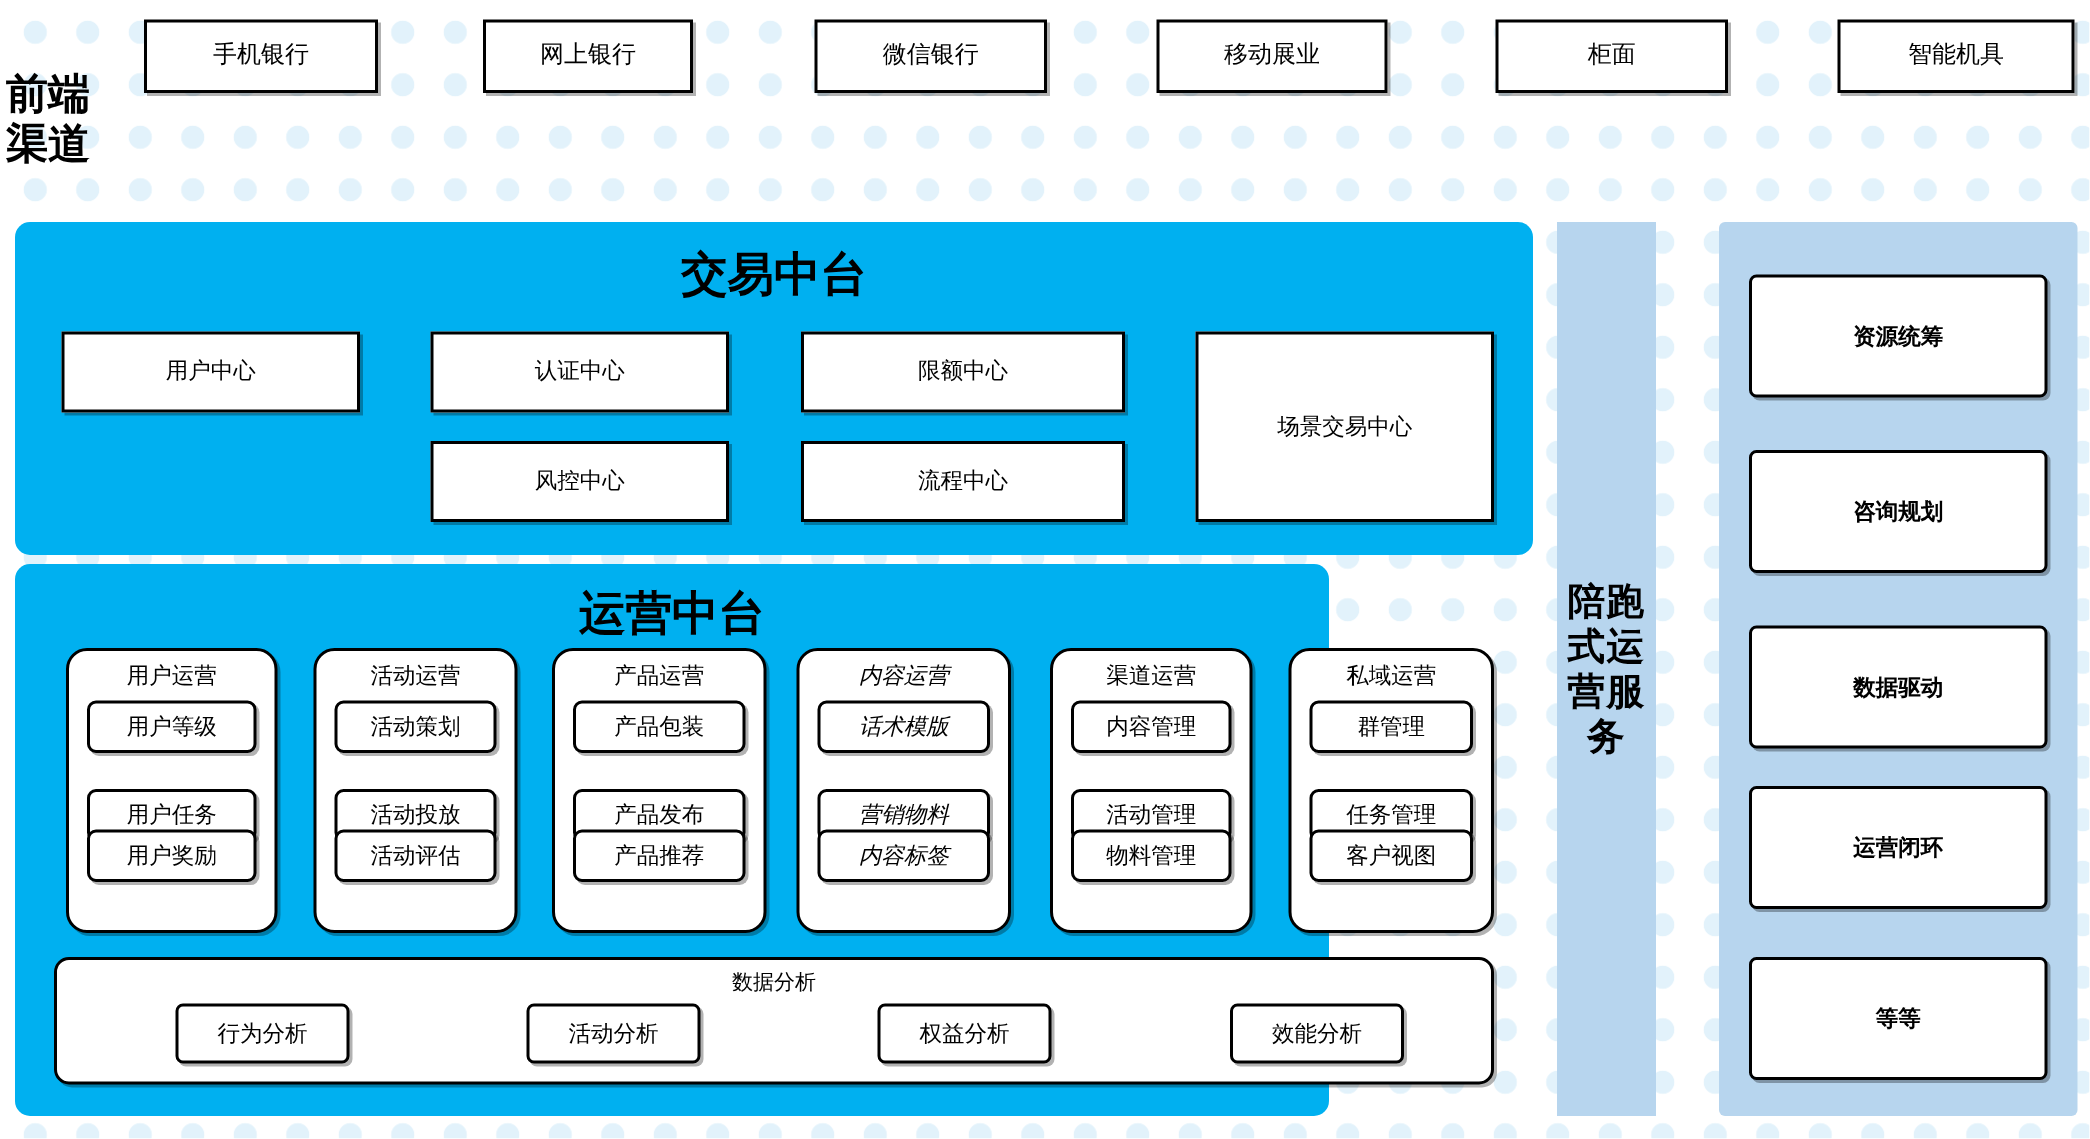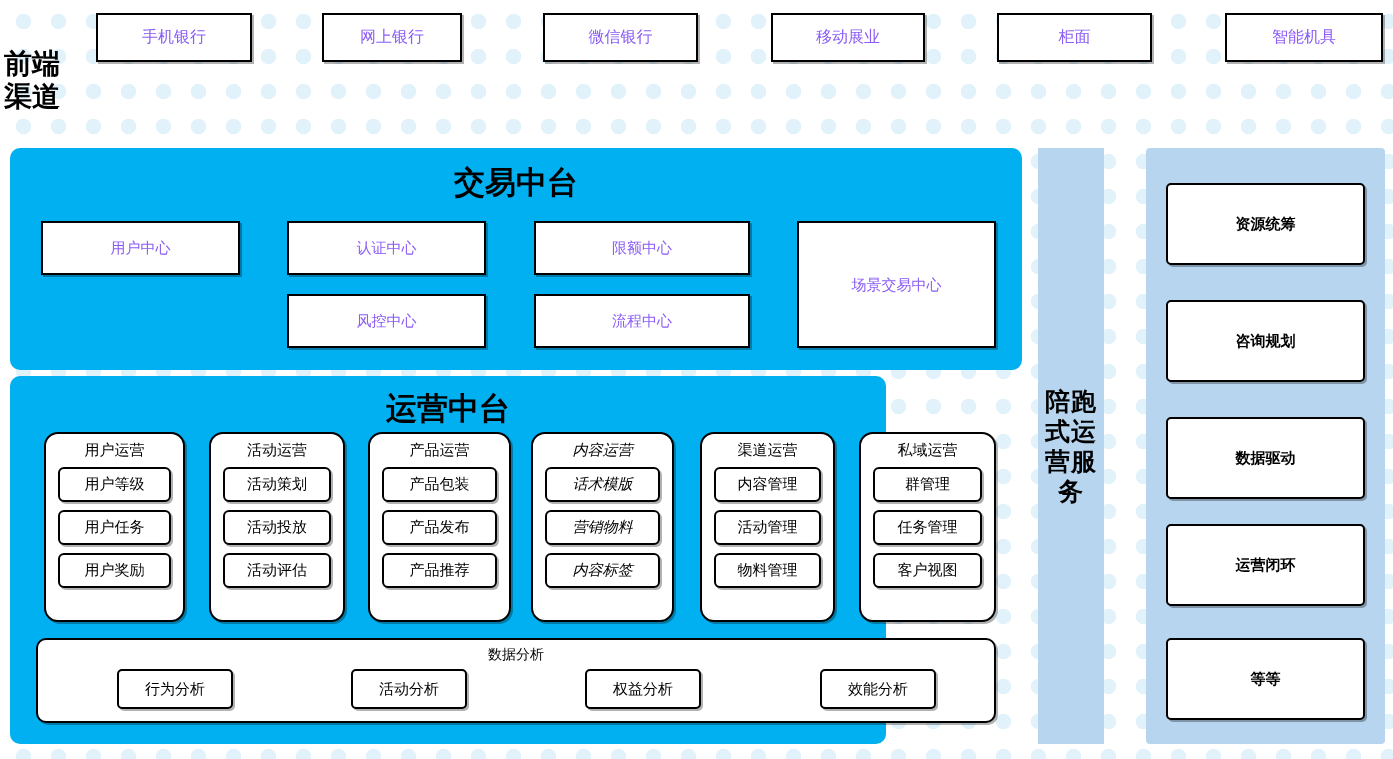--- a/index.html
+++ b/index.html
@@ -22,21 +22,21 @@
 
   
   .wbox {
     background: #ffffff;
     border: 2px solid #000000;
     box-shadow: 2px 2px 0 rgba(0,0,0,0.30);
     display: flex;
     align-items: center;
     justify-content: center;
     text-align: center;
-    color: #8b5cf6;
+    color: #000000;
     line-height: 1.15;
   }
 
   
   .channel-label {
     position: absolute;
     left: 4px; top: 3px;
     width: 78px; height: 70px;
     font-family: "Liberation Serif", "DejaVu Serif", serif;
     font-weight: bold;
@@ -114,21 +114,21 @@
     left: 12px; right: 12px;
     height: 35px;
     border: 2px solid #000;
     border-radius: 6px;
     background: #fff;
     box-shadow: 2px 2px 0 rgba(0,0,0,0.30);
     display: flex; align-items: center; justify-content: center;
     font-size: 15px;
   }
   .ops-item.i0 { top: 33px; }
-  .ops-item.i1 { top: 76px; }
+  .ops-item.i1 { top: 92px; }
   .ops-item.i2 { top: 119px; }
 
   
   #dataan {
     position: absolute;
     left: 26px; top: 262px;
     width: 960px; height: 85px;
     background: #fff;
     border: 2px solid #000;
     border-radius: 10px;

